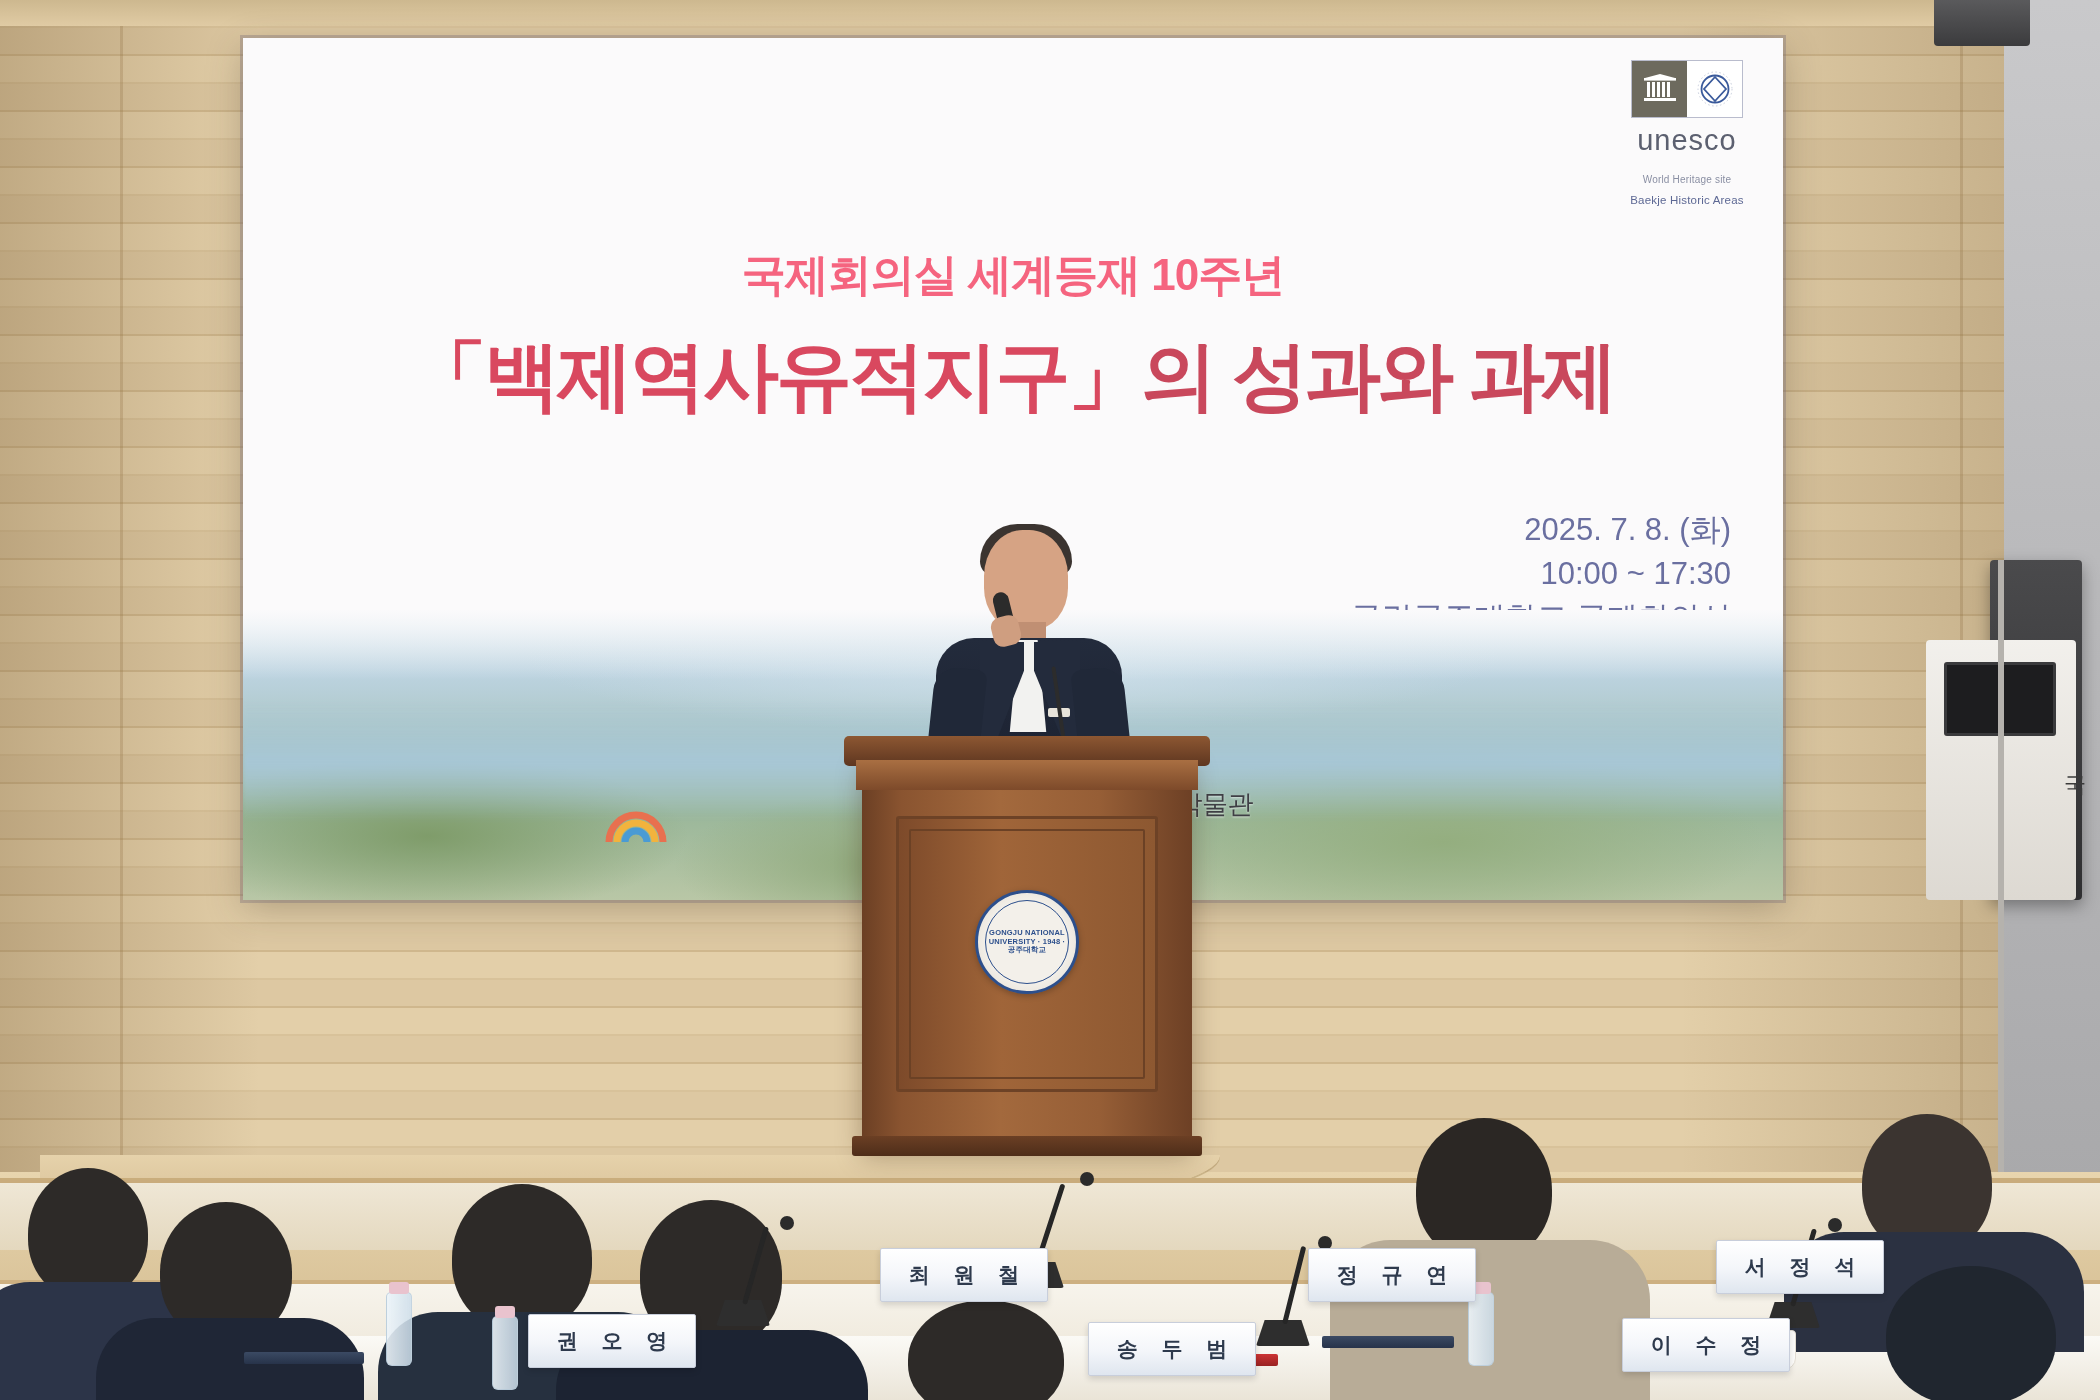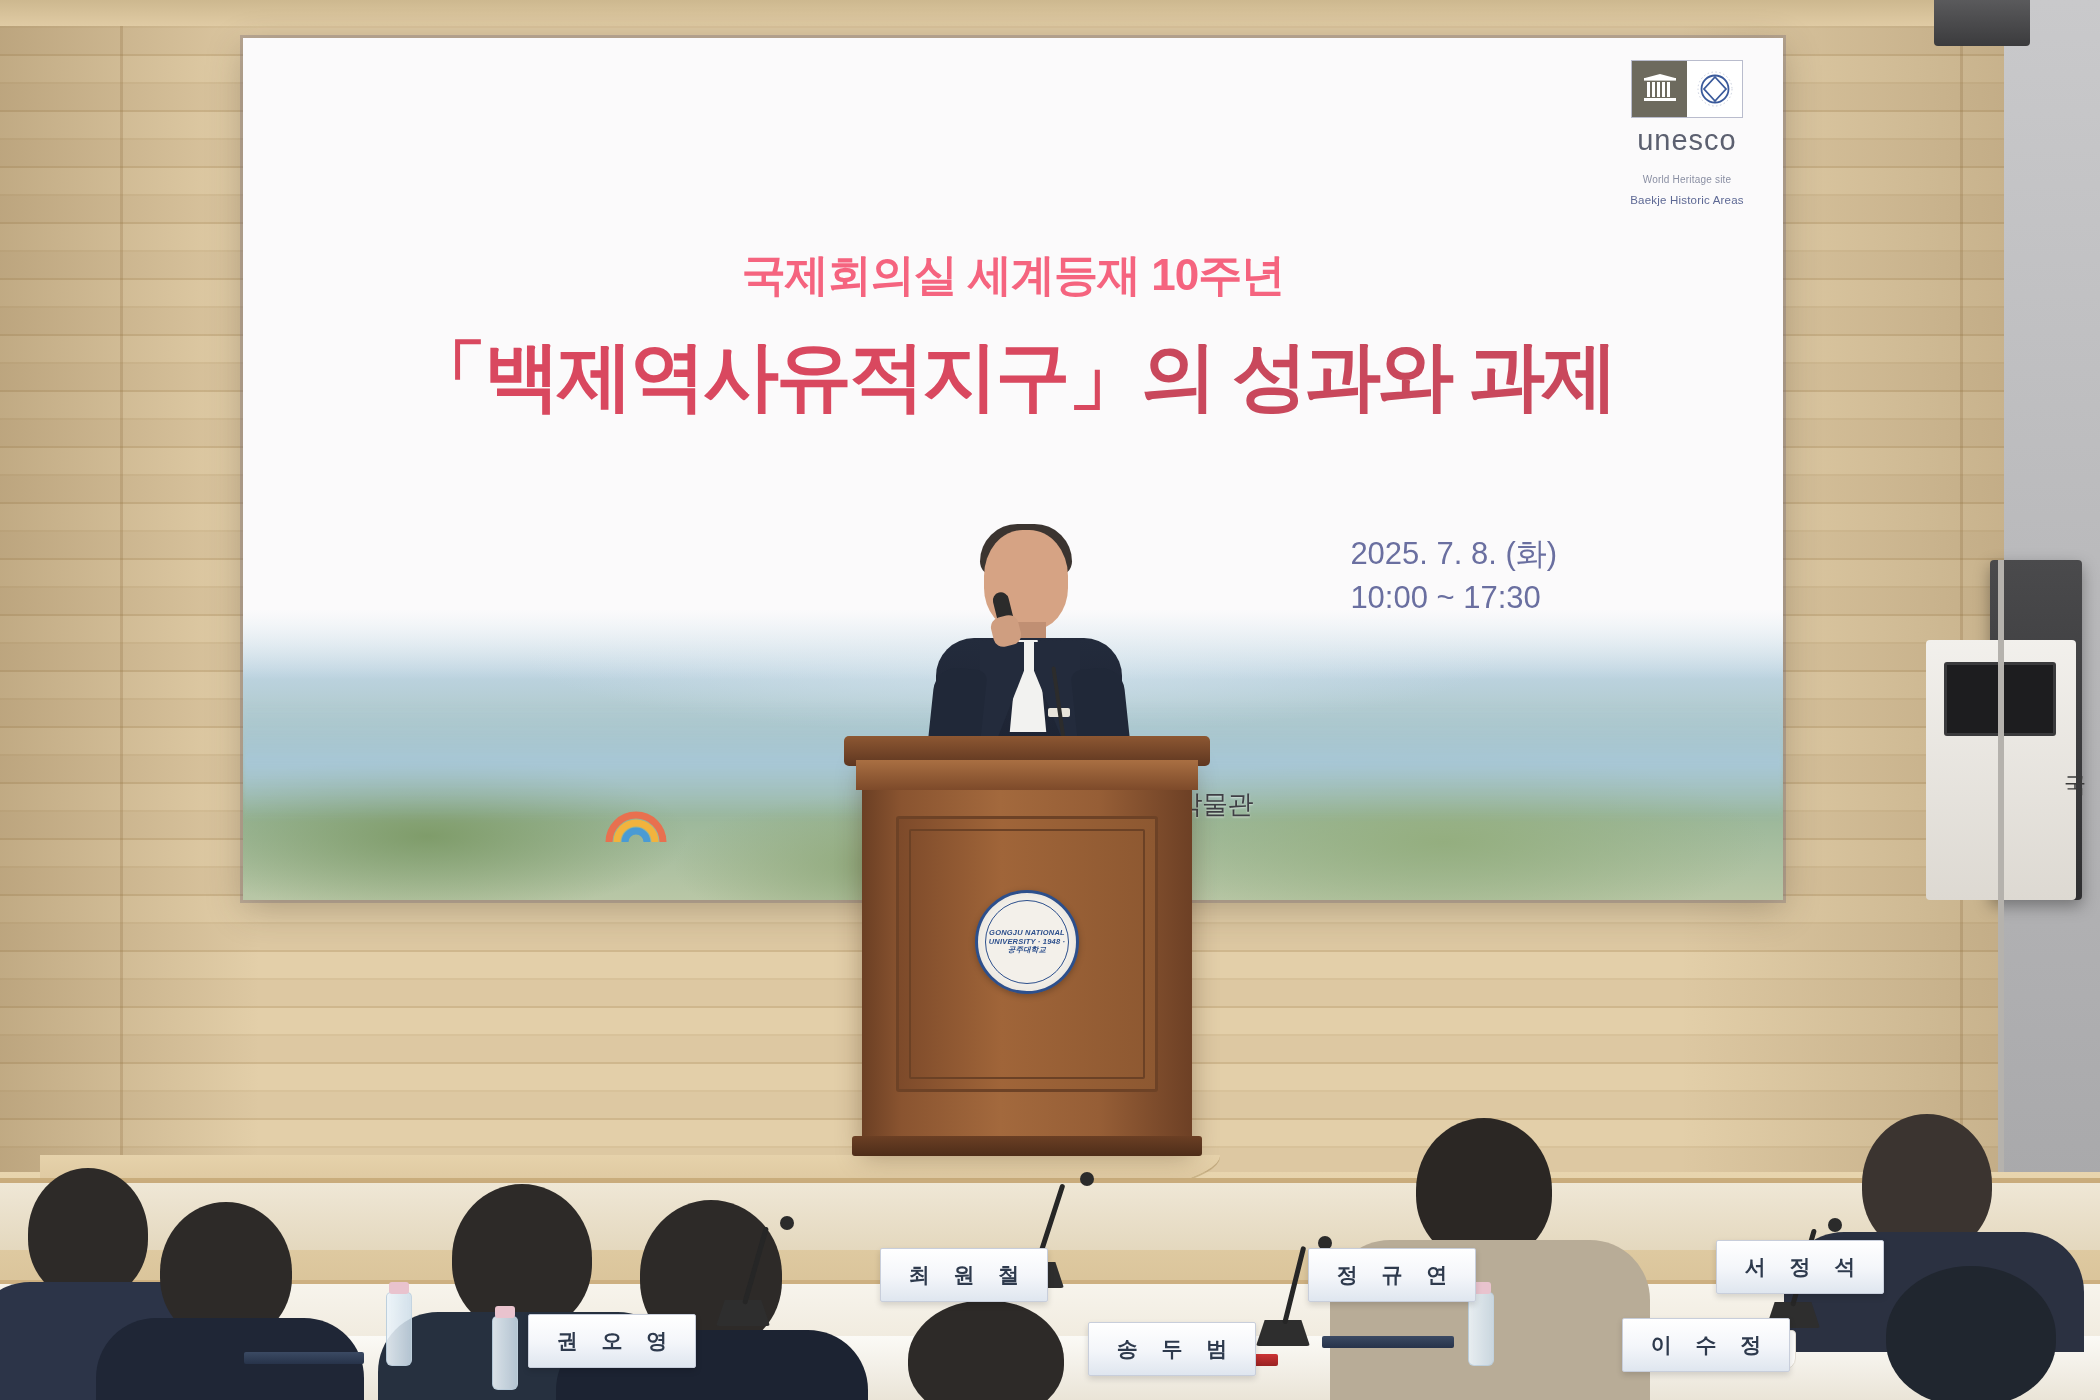--- a/index.html
+++ b/index.html
@@ -115,22 +115,22 @@
     text-align: center;
     font-size: 76px; font-weight: 700; letter-spacing: -3px;
     color: #d9485f;
     white-space: nowrap;
   }
   .slide-title .quote { color: #d9485f; }
   .slide-title .tail { color: #c9485c; }
 
   .slide-meta {
     position: absolute; right: 52px; top: 470px;
-    color: #6a6fa0;
-    font-size: 31px; line-height: 1.42; font-weight: 400; margin-top: 24px;
+    text-align: right; color: #6a6fa0;
+    font-size: 31px; line-height: 1.42; font-weight: 400;
   }
 
   
   .slide-photo {
     position: absolute; left: 0; right: 0; bottom: 0; height: 290px;
     background:
       radial-gradient(ellipse 420px 130px at 12% 78%, #7f9c6a 0%, rgba(127,156,106,0) 62%),
       radial-gradient(ellipse 360px 120px at 42% 88%, #8fa87a 0%, rgba(143,168,122,0) 60%),
       radial-gradient(ellipse 520px 150px at 78% 80%, #94ae7f 0%, rgba(148,174,127,0) 62%),
       radial-gradient(ellipse 700px 110px at 50% 16%, #cfe0ea 0%, rgba(207,224,234,0) 70%),
@@ -192,21 +192,21 @@
     background: radial-gradient(circle, #f3f0ea 58%, #dfd8cc 100%);
     border: 3px solid #2c4f8c;
     display:flex; align-items:center; justify-content:center;
     box-shadow: 0 2px 6px rgba(0,0,0,.25);
   }
   .gnu-seal-ring {
     position:absolute; inset: 7px; border-radius: 50%; border: 1.5px solid #2c4f8c;
   }
   .gnu-seal-txt {
     font-size: 7.5px; color: #2c4f8c; text-align:center; line-height:1.15; font-weight:700;
-    letter-spacing: .2px; width: 78px; font-style: italic;
+    letter-spacing: .2px; width: 78px;
   }
   .mic-podium {
     position: absolute; left: 196px; top: -86px; width: 4px; height: 96px;
     background: #2c2c2c; transform: rotate(-8deg); border-radius: 2px;
   }
 
   
   .speaker { position: absolute; left: 930px; top: 530px; width: 200px; height: 240px; }
   .sp-head {
     position: absolute; left: 54px; top: 0; width: 84px; height: 100px;

